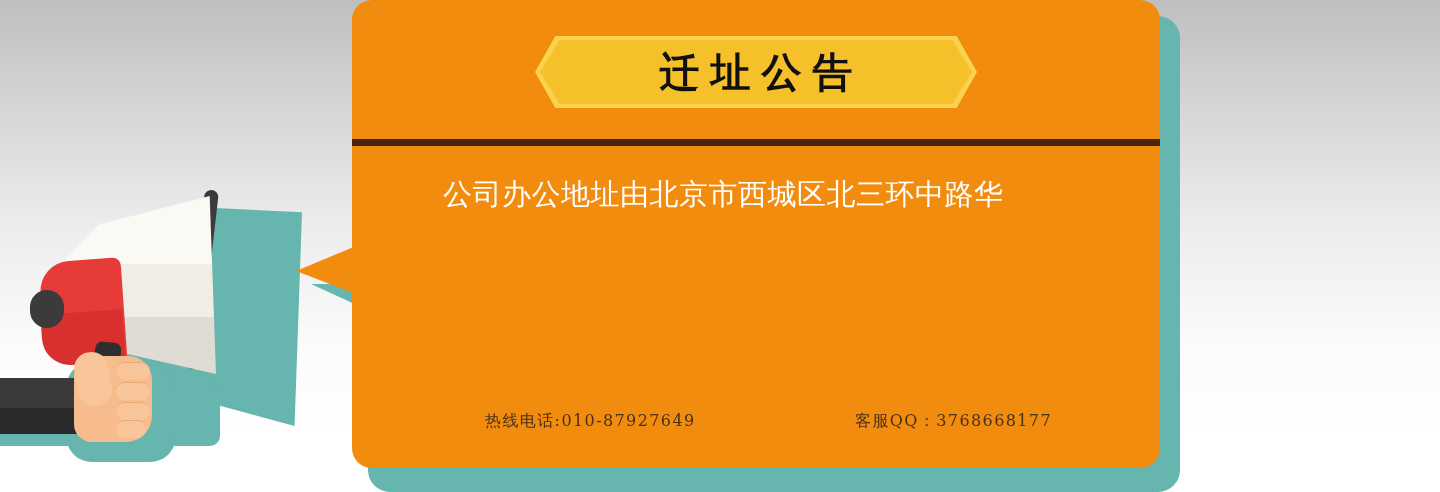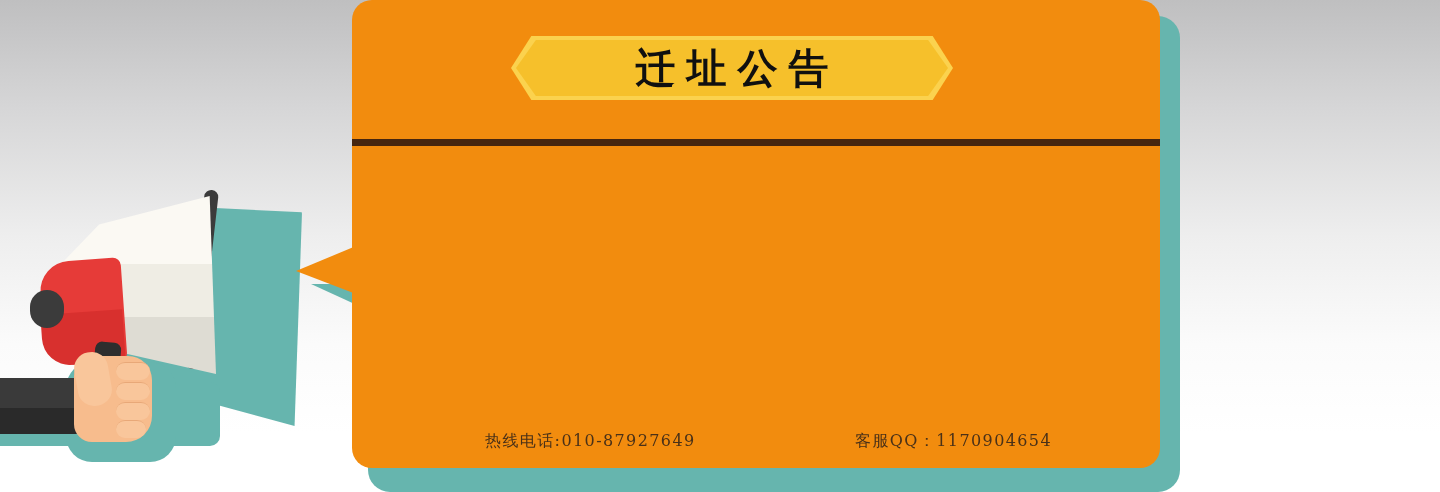--- a/index.html
+++ b/index.html
@@ -44,22 +44,22 @@
     position:absolute;
     left:311px; top:284px;
     width:48px; height:22px;
     background:#66B5AE;
     clip-path:polygon(100% 0%, 100% 100%, 0% 0%);
   }
 
   
   .banner-wrap {
     position:absolute;
-    left:511px; top:36px;
-    width:442px; height:64px;
+    left:535px; top:36px;
+    width:442px; height:72px;
   }
   .banner-outer {
     position:absolute; inset:0;
     background:#FBD24E;
     clip-path:polygon(4.6% 0%, 95.4% 0%, 100% 50%, 95.4% 100%, 4.6% 100%, 0% 50%);
   }
   .banner-inner {
     position:absolute;
     left:5px; top:4px; right:5px; bottom:4px;
     background:#F6C02B;
@@ -108,21 +108,20 @@
   }
   .footer-item {
     position:absolute;
     top:0;
     color:#4A3118;
     font-size:16px;
     line-height:26px;
     letter-spacing:1.4px;
     white-space:nowrap;
     font-family:"DejaVu Serif","Liberation Serif", serif;
-    margin-top:20px;
   }
   .footer-hotline { left:133px; }
   .footer-qq { left:503px; }
 
   
   .megaphone { position:absolute; left:0px; top:186px; width:330px; height:306px; }
 
   
   .mg-shadow-cone {
     position:absolute;
@@ -296,20 +295,21 @@
 
   <div class="banner-wrap">
     <div class="banner-outer"></div>
     <div class="banner-inner"></div>
     <div class="banner-title">迁址公告</div>
   </div>
 
   <div class="divider"></div>
 
   <div class="body-text">
+    <div class="body-line">公司办公地址由北京市西城区北三环中路华</div>
   </div>
 
   <div class="footer">
     <div class="footer-item footer-hotline">热线电话:010-87927649</div>
-    <div class="footer-item footer-qq">客服QQ：1170904654</div>
+    <div class="footer-item footer-qq">客服QQ：3768668177</div>
   </div>
 
 </div>
 
 </body></html>

